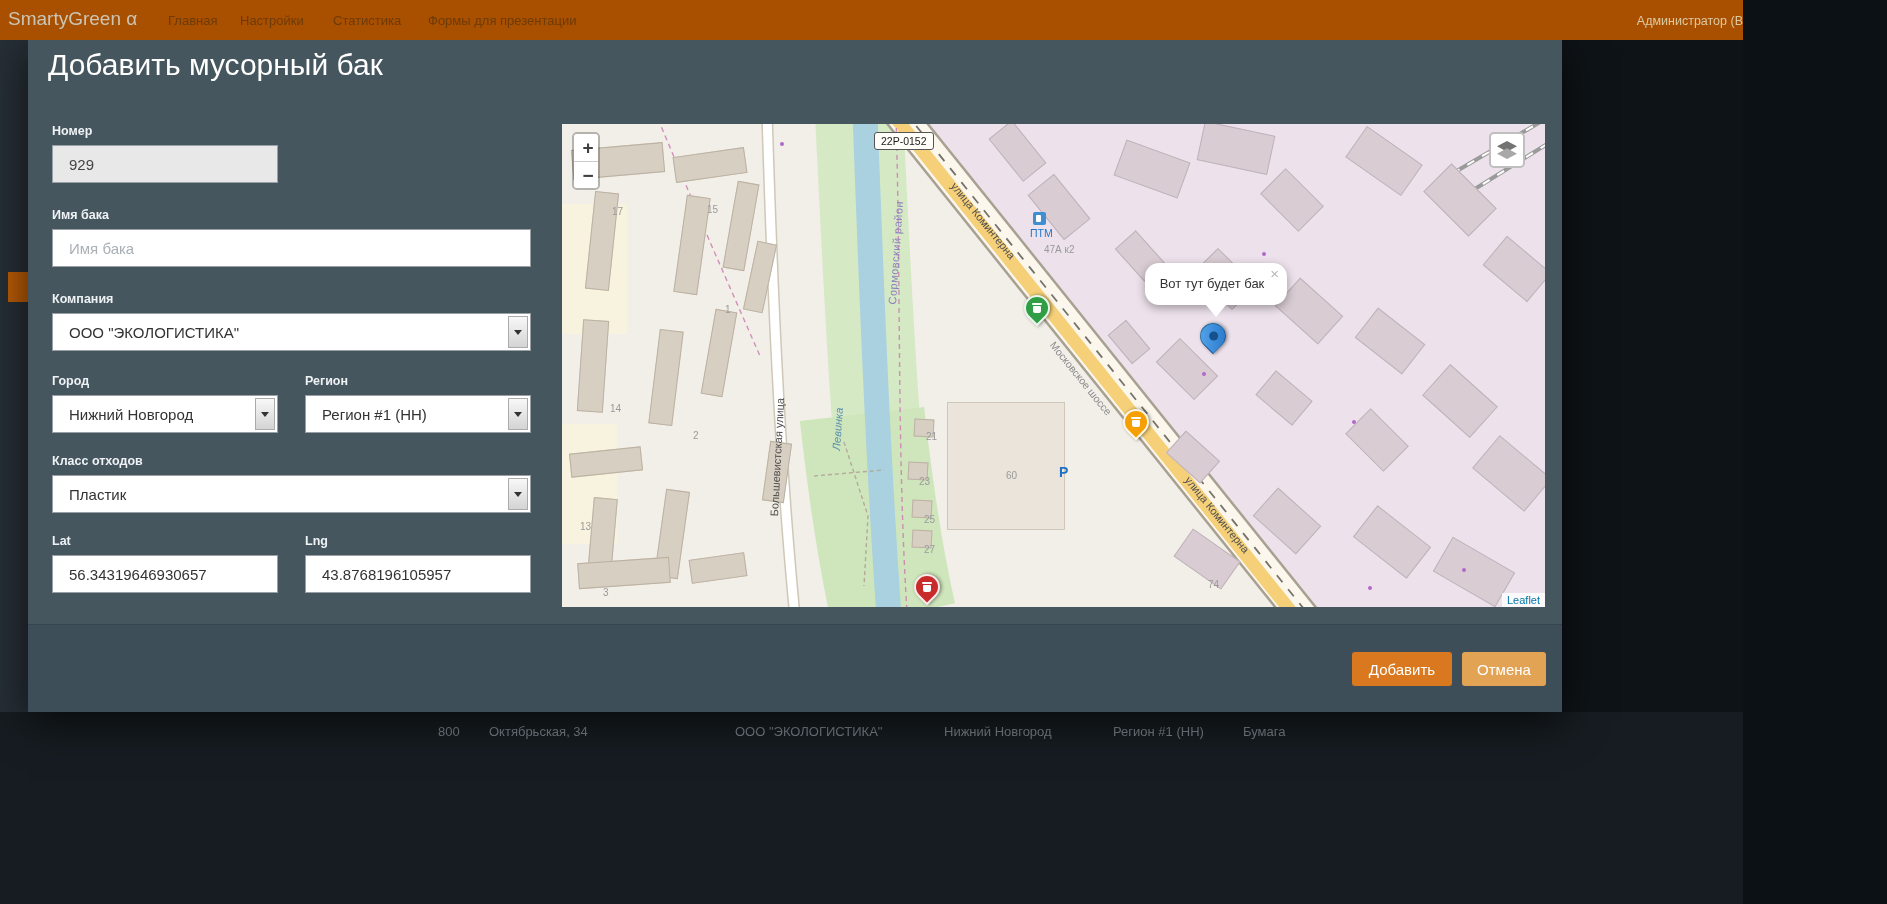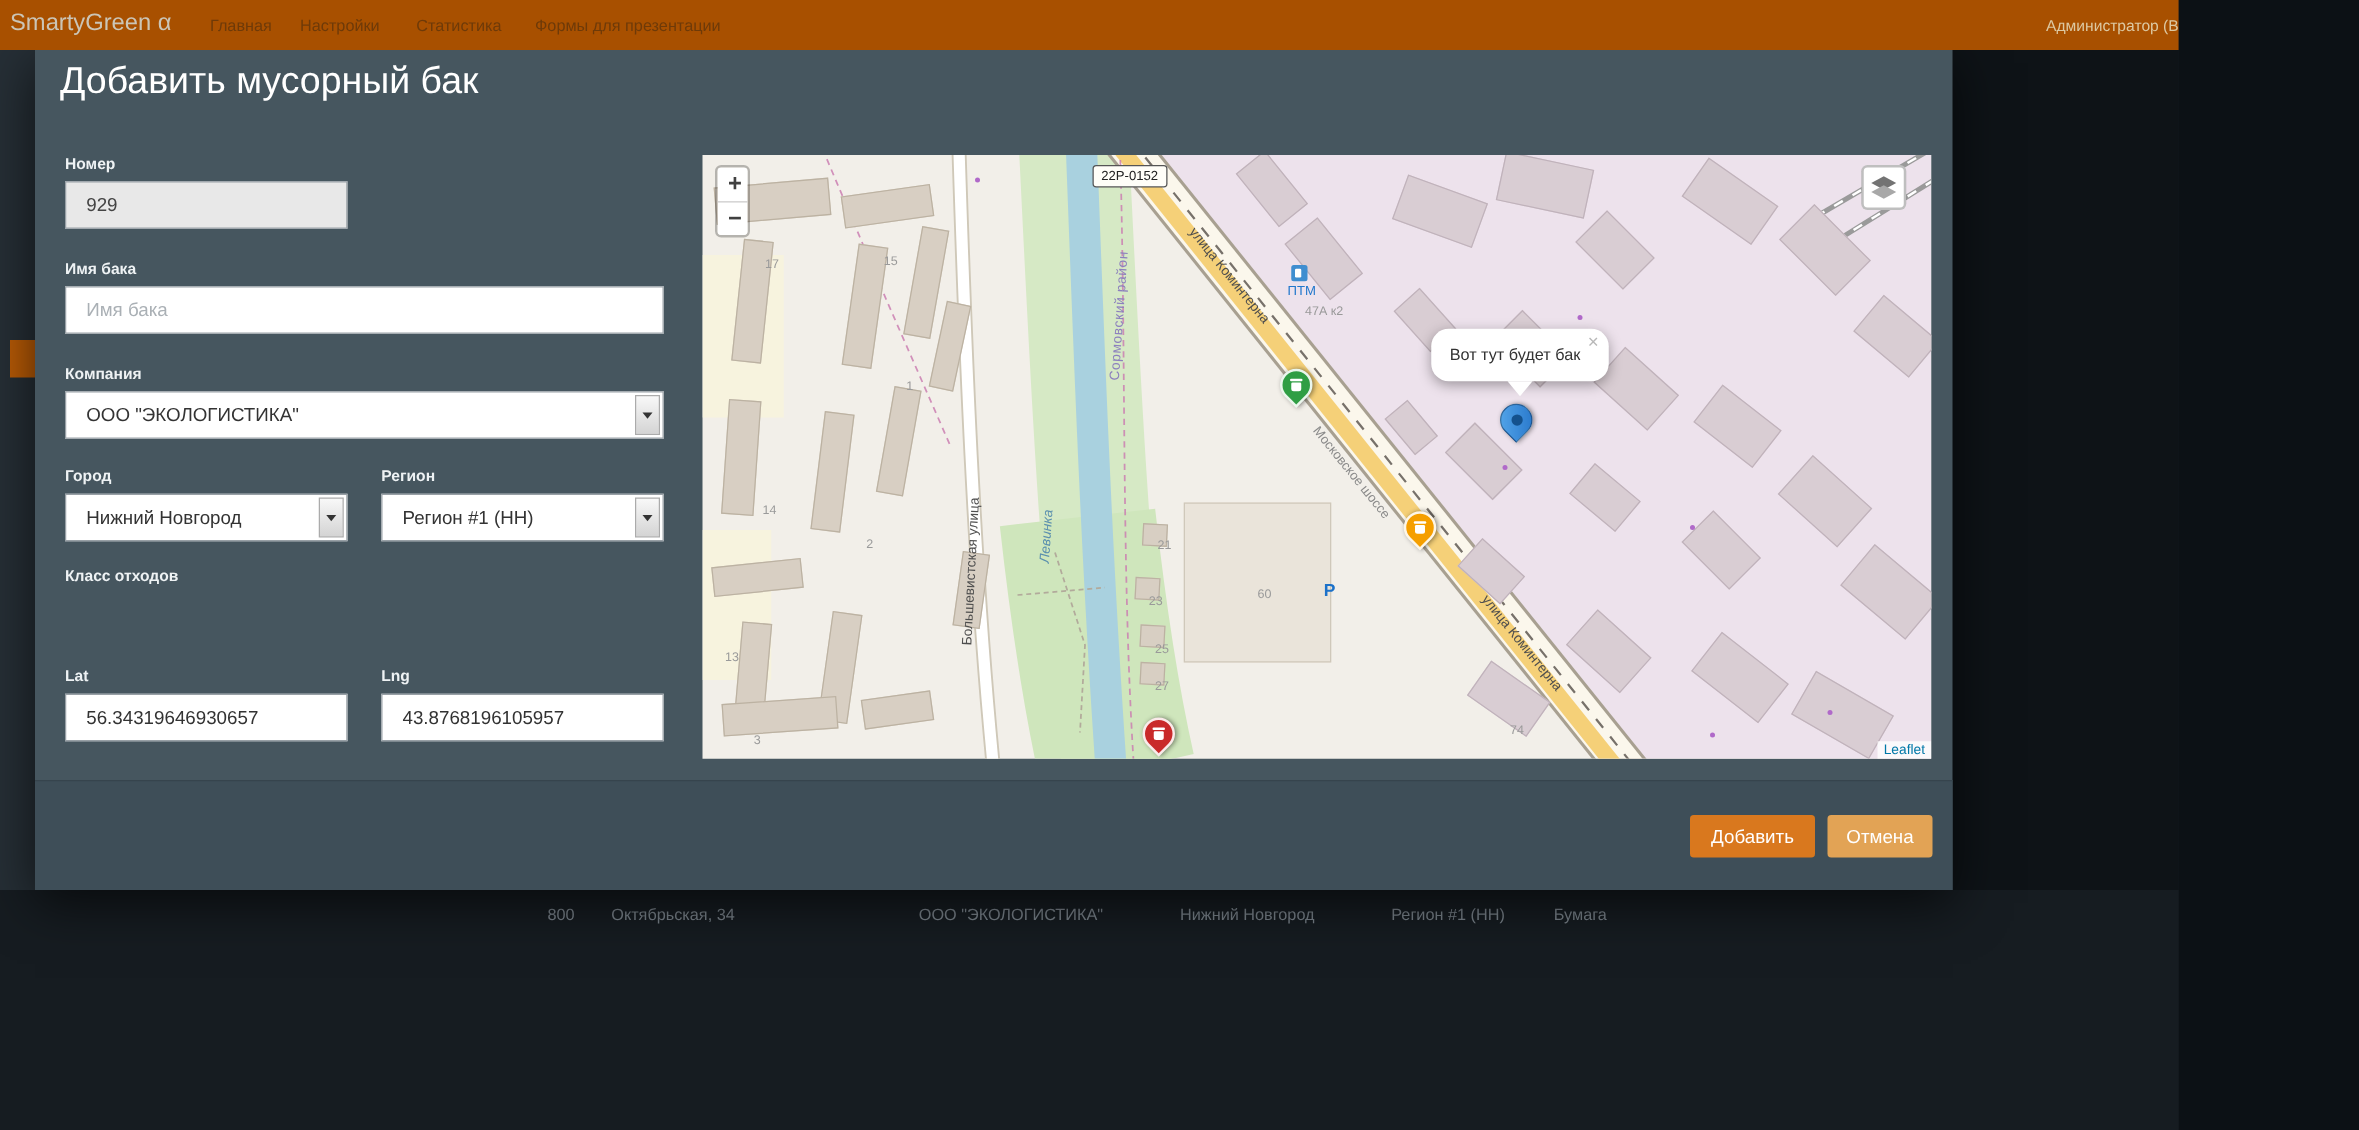--- a/index.html
+++ b/index.html
@@ -133,20 +133,24 @@
     </div>
     <div class="field" style="left:277px;top:334px;width:226px">
       <label>Регион</label>
       <div class="sel">
         <span>Регион #1 (НН)</span>
         <span class="arrowbtn"></span>
       </div>
     </div>
     <div class="field" style="left:24px;top:414px;width:479px">
       <label>Класс отходов</label>
+      <div class="sel">
+        <span>Пластик</span>
+        <span class="arrowbtn"></span>
+      </div>
     </div>
     <div class="field" style="left:24px;top:494px;width:226px">
       <label>Lat</label>
       <input class="inp" value="56.34319646930657" style="">
     </div>
     <div class="field" style="left:277px;top:494px;width:226px">
       <label>Lng</label>
       <input class="inp" value="43.8768196105957" style="">
     </div>
 

